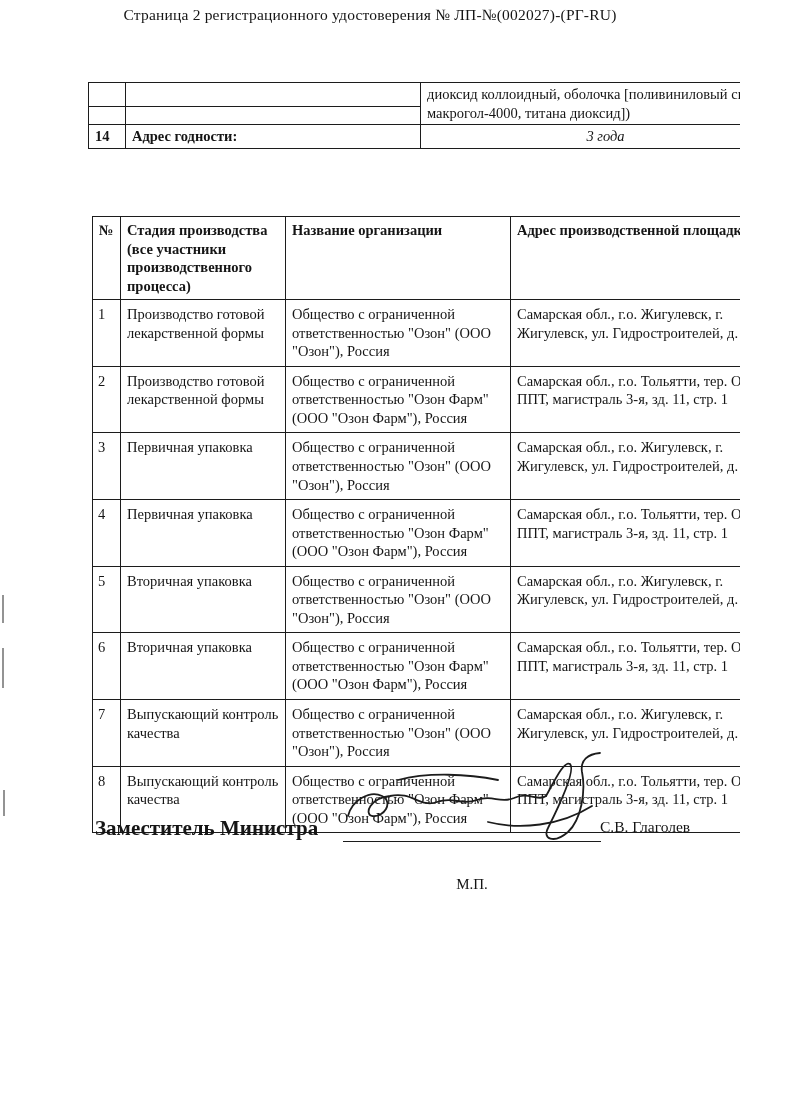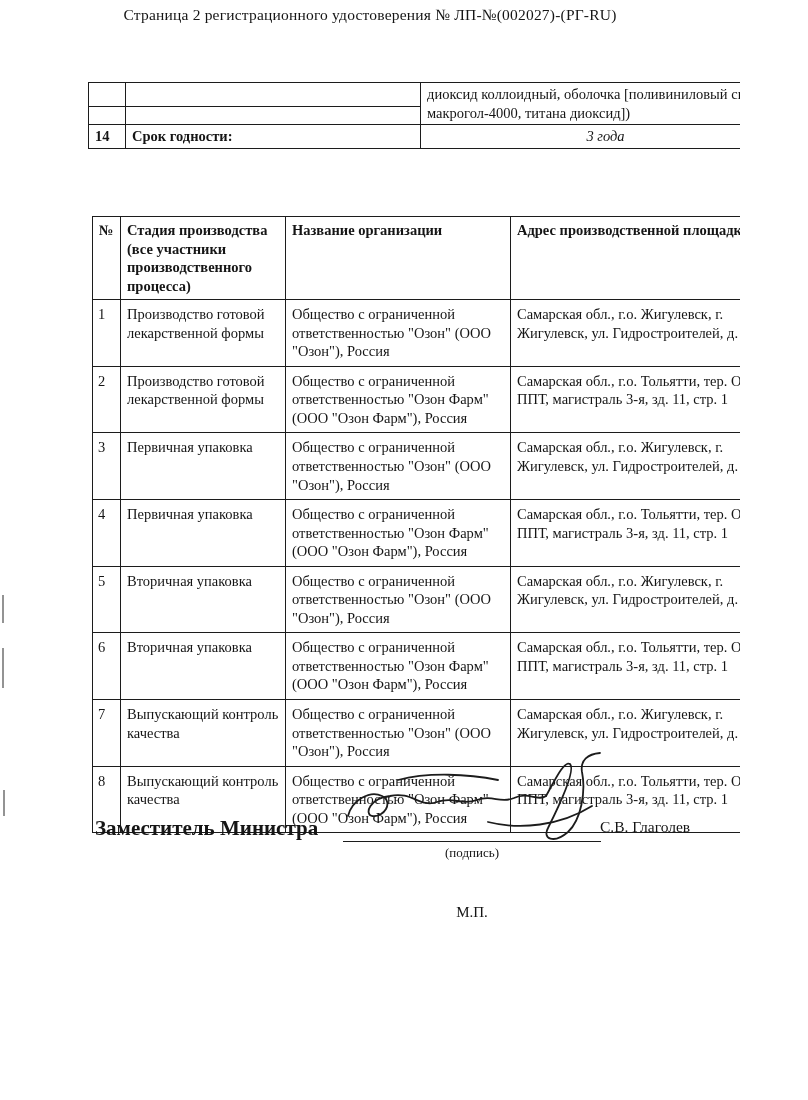--- a/index.html
+++ b/index.html
@@ -51,21 +51,21 @@
   }
   .sig-line {
     position: absolute; left: 343px; top: 841px; width: 258px;
     border-top: 1.6px solid #1c1c1c;
   }
   .sig-caption {
     position: absolute; left: 343px; top: 845px; width: 258px;
     text-align: center; font-size: 13px;
   }
   .sig-stamp {
-    position: absolute; left: 343px; top: 904px; width: 258px;
+    position: absolute; left: 343px; top: 876px; width: 258px;
     text-align: center; font-size: 15px;
   }
   .signature-svg { position: absolute; left: 338px; top: 750px; }
 
   .artifact { position: absolute; background: #3a3a3a; opacity: .55; }
   .a1 { left: 2px; top: 595px; width: 2px; height: 28px; }
   .a2 { left: 2px; top: 648px; width: 2px; height: 40px; }
   .a3 { left: 3px; top: 790px; width: 2px; height: 26px; }
   .a4 { left: 801px; top: 116px; width: 3px; height: 10px; }
   .a5 { left: 801px; top: 515px; width: 3px; height: 9px; }
@@ -83,21 +83,21 @@
       <td class="c-num"></td>
       <td class="c-label"></td>
       <td class="c-value" rowspan="2">диоксид коллоидный, оболочка [поливиниловый спирт, макрогол-4000, титана диоксид])</td>
     </tr>
     <tr class="spacer-row">
       <td class="c-num"></td>
       <td class="c-label"></td>
     </tr>
     <tr>
       <td class="c-num">14</td>
-      <td class="c-label">Срок годности:</td>
+      <td class="c-label">Адрес годности:</td>
       <td class="c-value v-center">3 года</td>
     </tr>
   </tbody>
     </table>
 
 
   <table class="man-table">
     <tbody>
         <tr>
       <th class="col-num">№</th>
@@ -161,21 +161,20 @@
   <svg class="signature-svg" width="270" height="100" viewBox="0 0 270 100">
     <g fill="none" stroke="#1c1c1c" stroke-width="1.8" stroke-linecap="round">
       <path d="M10,66 C14,50 32,40 44,46 C56,52 46,68 34,66 C26,64 32,48 52,46 C74,41 82,58 99,52 C116,46 122,56 139,50 C154,44 162,54 176,48 C190,41 200,52 208,46"></path>
       <path d="M208,46 C216,32 226,10 232,14 C238,20 220,58 210,78 C204,89 216,94 230,82 C243,70 248,42 244,22 C242,10 250,4 262,3"></path>
       <path d="M150,72 C182,80 222,76 254,56"></path>
       <path d="M60,30 C90,22 130,24 160,30"></path>
     </g>
   </svg>
 
   <div class="sig-line"></div>
-  <div class="sig-caption">(подпись)</div>
   <div class="sig-right">С.В. Глаголев</div>
   <div class="sig-stamp">М.П.</div>
 
   <div class="artifact a1"></div>
   <div class="artifact a2"></div>
   <div class="artifact a3"></div>
   <div class="artifact a4"></div>
   <div class="artifact a5"></div>
 
 </div>

